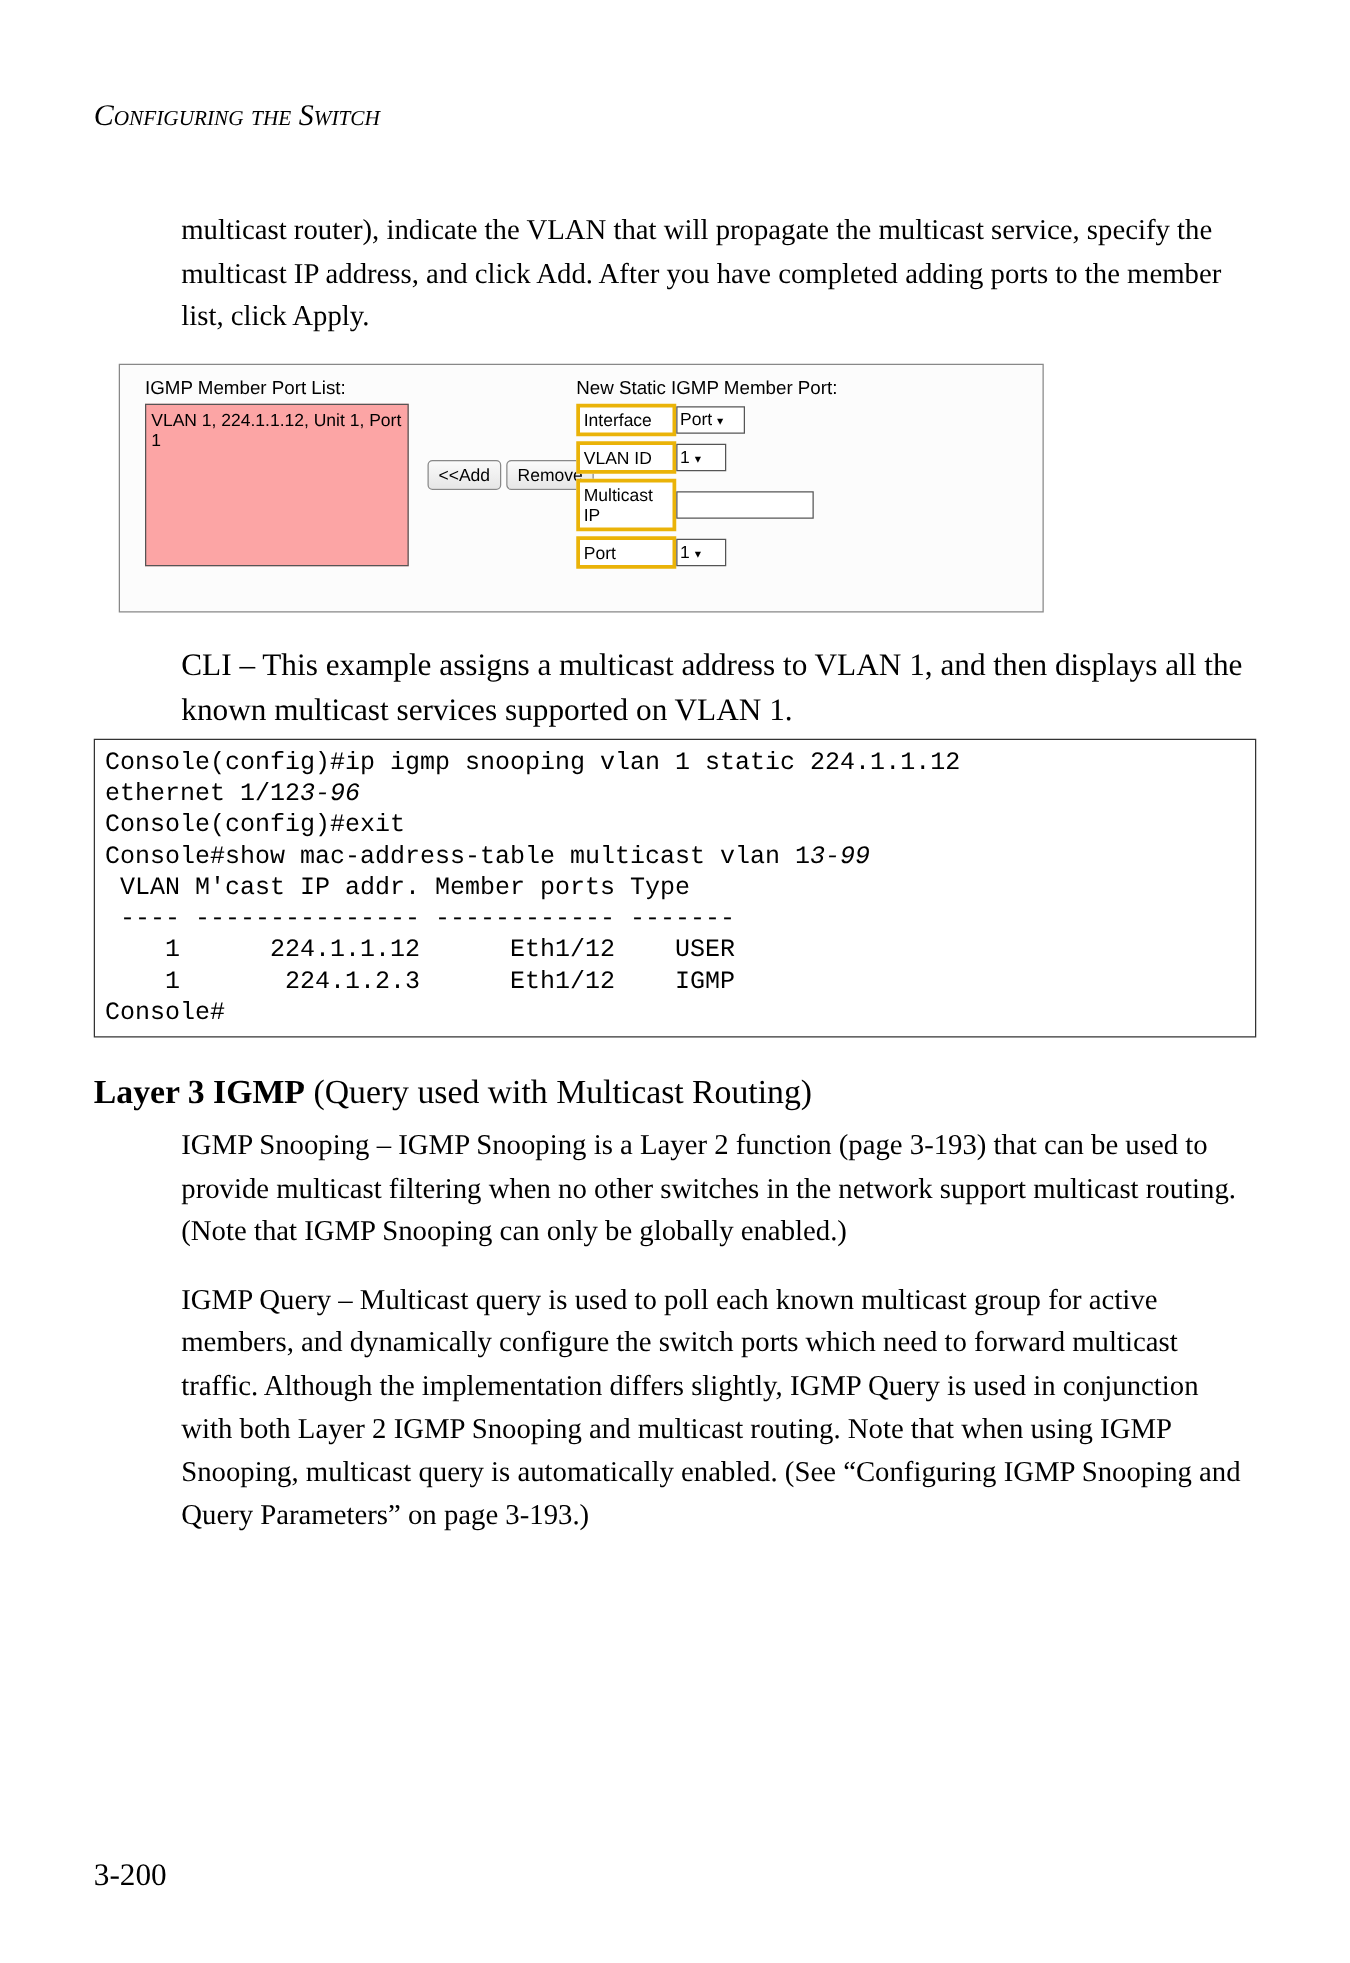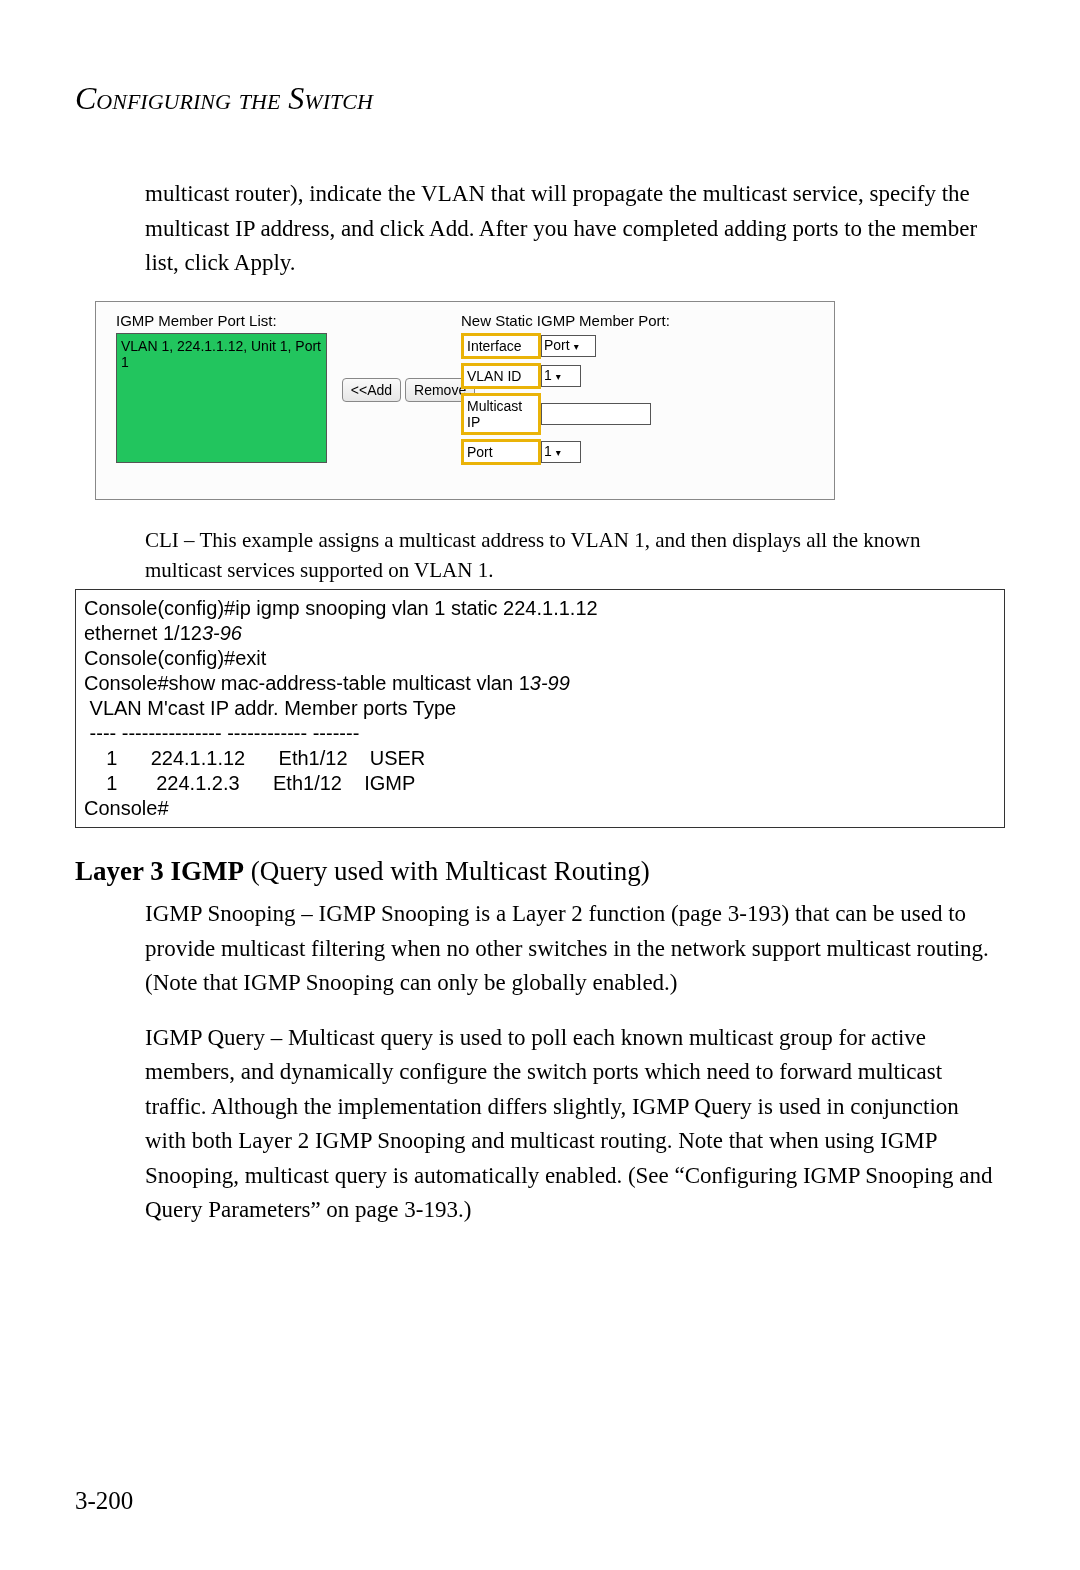--- a/index.html
+++ b/index.html
@@ -8,21 +8,21 @@
       height: 1570px;
       background: #fff;
       font-family: Georgia, 'Times New Roman', serif;
       color: #000;
       padding: 80px 75px 60px 75px;
       position: relative;
     }
     .header-title {
       font-variant: small-caps;
       font-style: italic;
-      font-size: 32px;
+      font-size: 24px;
       font-family: Georgia, serif;
       margin-bottom: 60px;
     }
     .body-text {
       font-size: 23px;
       line-height: 1.5;
       margin-left: 70px;
       margin-right: 2px;
       margin-bottom: 20px;
     }
@@ -46,45 +46,45 @@
       font-size: 15px;
     }
     .left-col { width: 250px; }
     .mid-col { width: 85px; display:flex; flex-direction:row; justify-content:center; gap:4px; align-items:center;}
     .right-col { flex: 1; padding-left: 10px;}
     .list-label { margin-bottom: 4px; }
     .listbox {
       border: 1px solid #555;
       height: 130px;
       width: 211px;
-      background: #22c55e;
+      background: #fca5a5;
       padding: 4px 4px;
       font-size: 14px;
     }
     .gui-btn {
       font-family: Arial, sans-serif;
       font-size: 14px;
       background: linear-gradient(#fafafa,#e6e6e6);
       border: 1px solid #888;
       border-radius: 4px;
       padding: 3px 8px;
       width: 75px;
       text-align: center;
     }
     .form-row { display:flex; align-items:center; margin-bottom:4px;}
     .form-label { width: 80px; border:3px solid #eab308; padding:2px 3px; background:#fff; font-size:14px;}
     .form-select, .form-input {
       border:1px solid #555; font-size:14px; padding:1px 2px; background:#fff; height:22px;
     }
     .form-select { width: 55px;}
     .narrow { width: 40px;}
-    .cli-para { font-size: 21px; line-height:1.45; margin-left:70px; margin-right:10px; margin-bottom:4px;}
+    .cli-para { font-size: 25px; line-height:1.45; margin-left:70px; margin-right:10px; margin-bottom:4px;}
     .code-block {
       border: 1px solid #333;
-      font-family: Liberation Sans, sans-serif;
+      font-family: Liberation Mono, monospace;
       font-size: 20px;
       padding: 6px 8px;
       white-space: pre;
       line-height: 1.25;
       margin-bottom: 28px;
       overflow:hidden;
     }
     .ital { font-style: italic;}
     .section-head { font-size: 27px; margin: 10px 0 10px 0;}
     .page-num { position:absolute; bottom:55px; left:75px; font-size:25px;}

